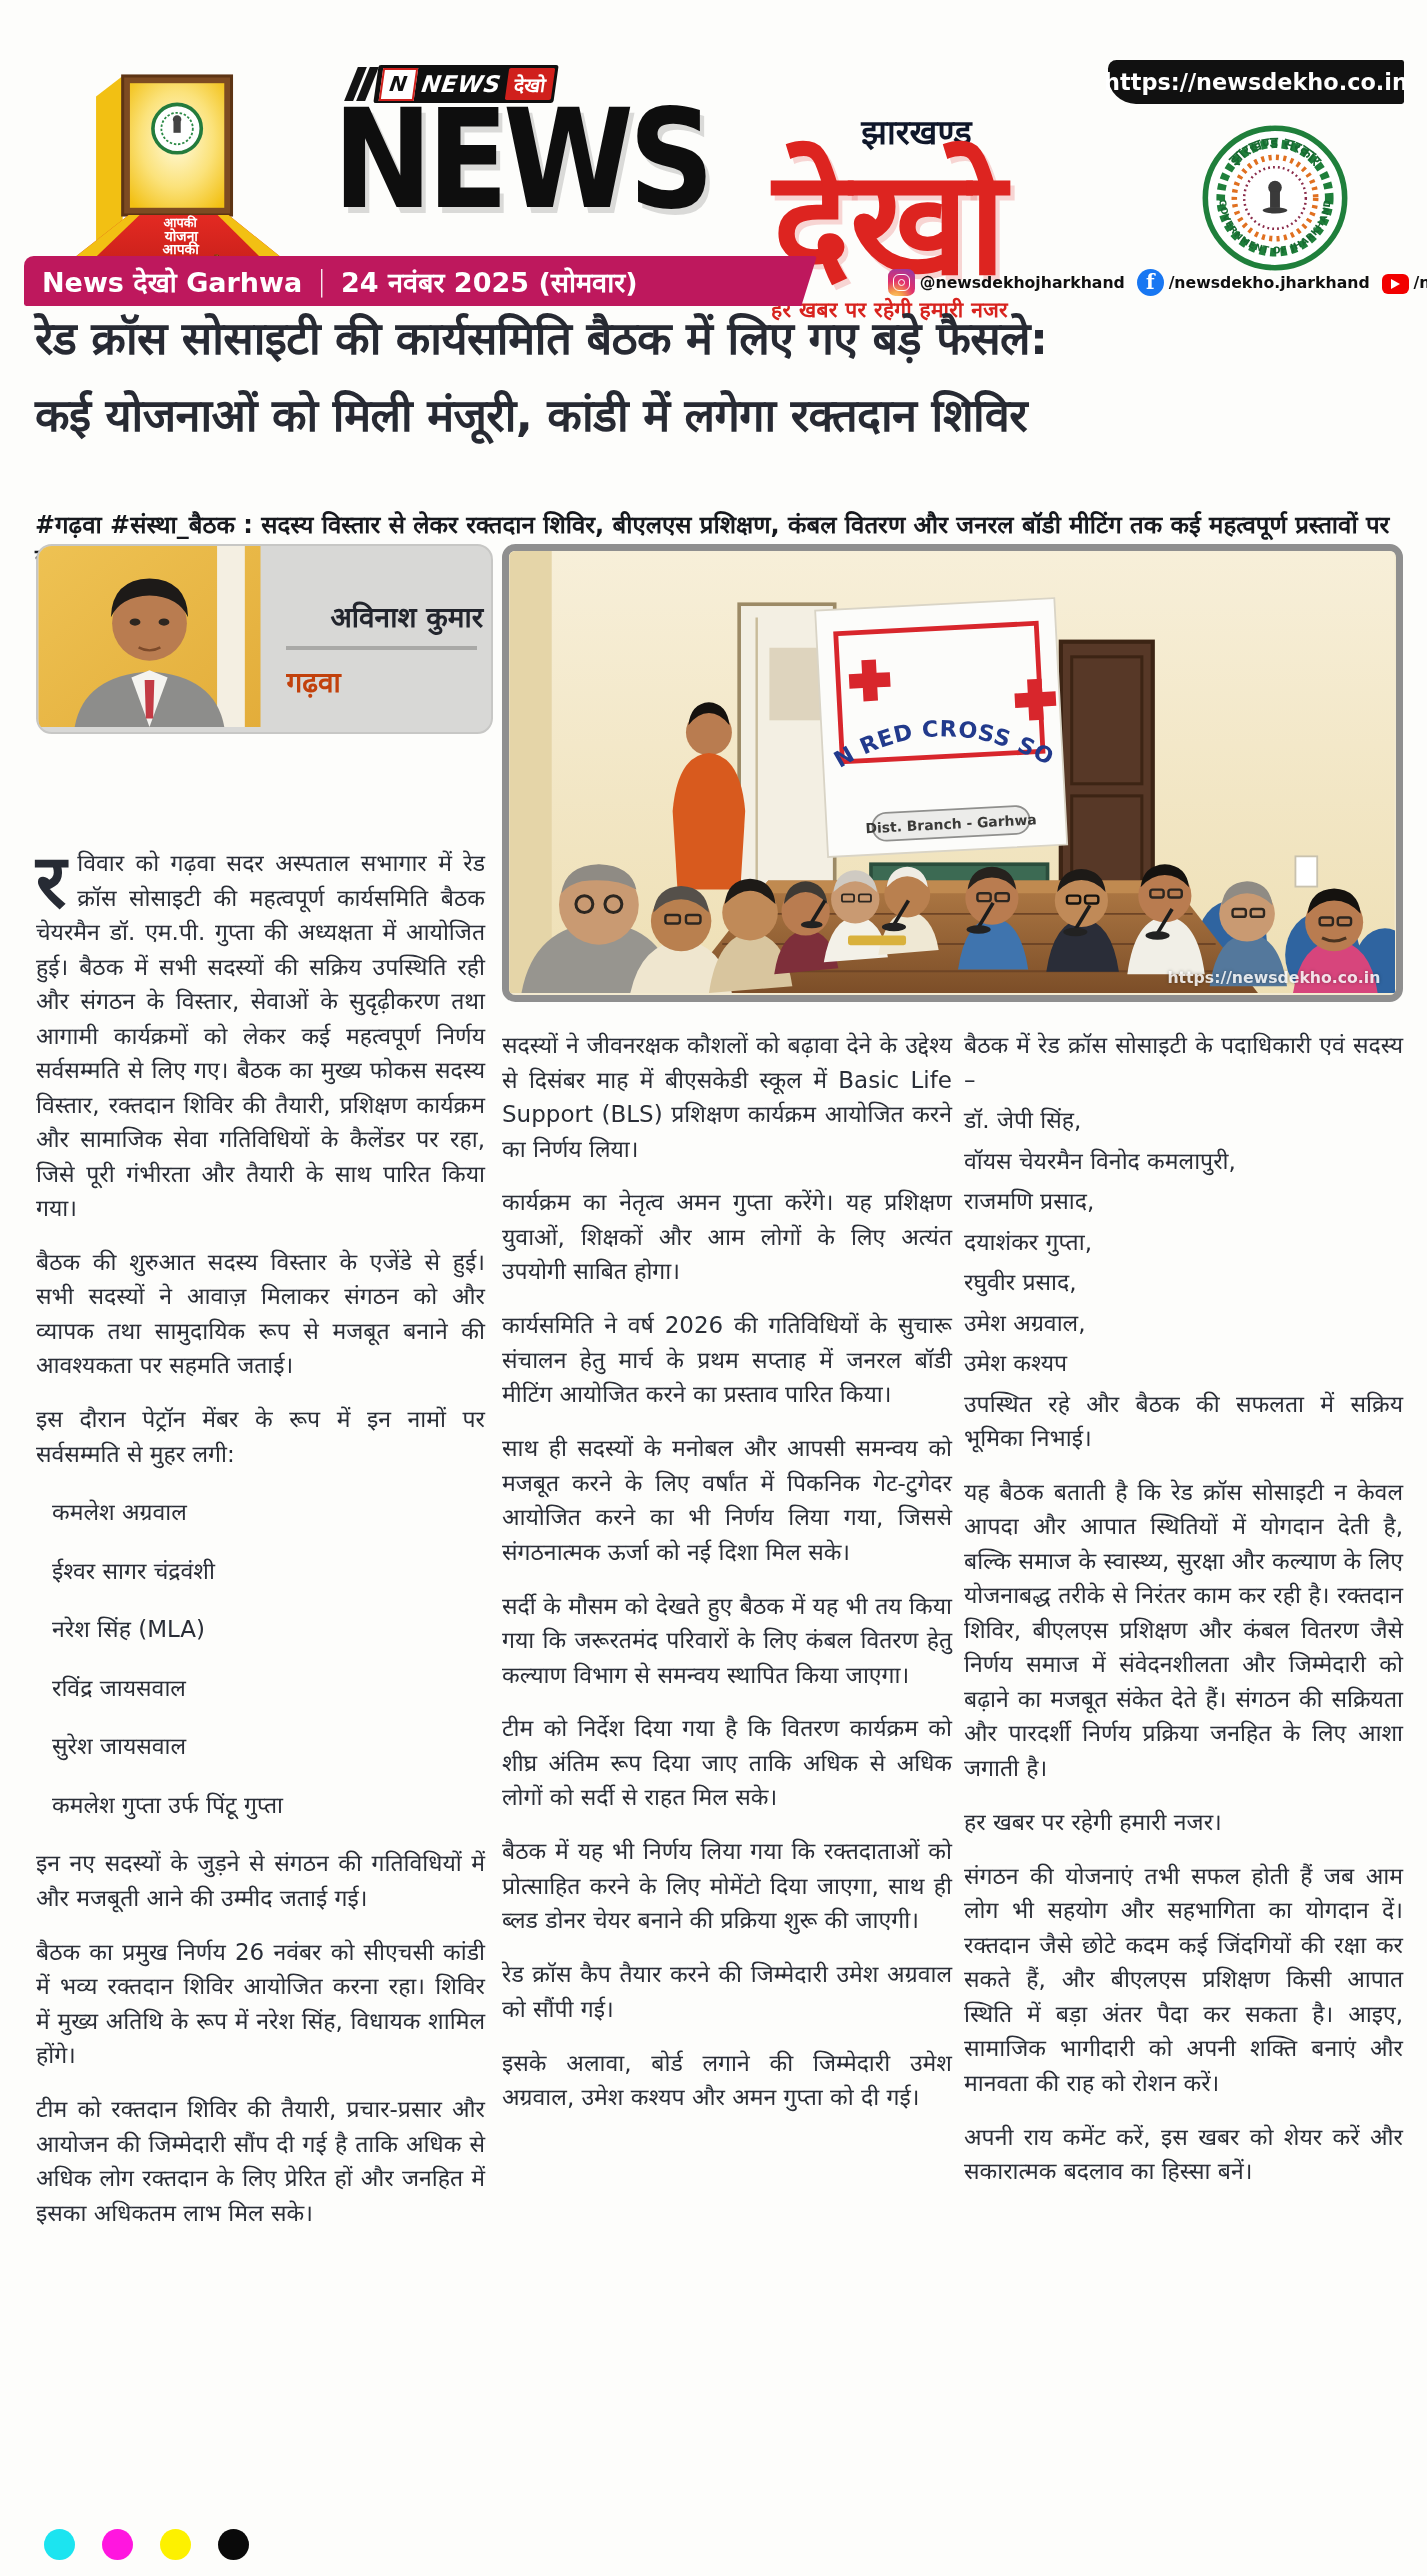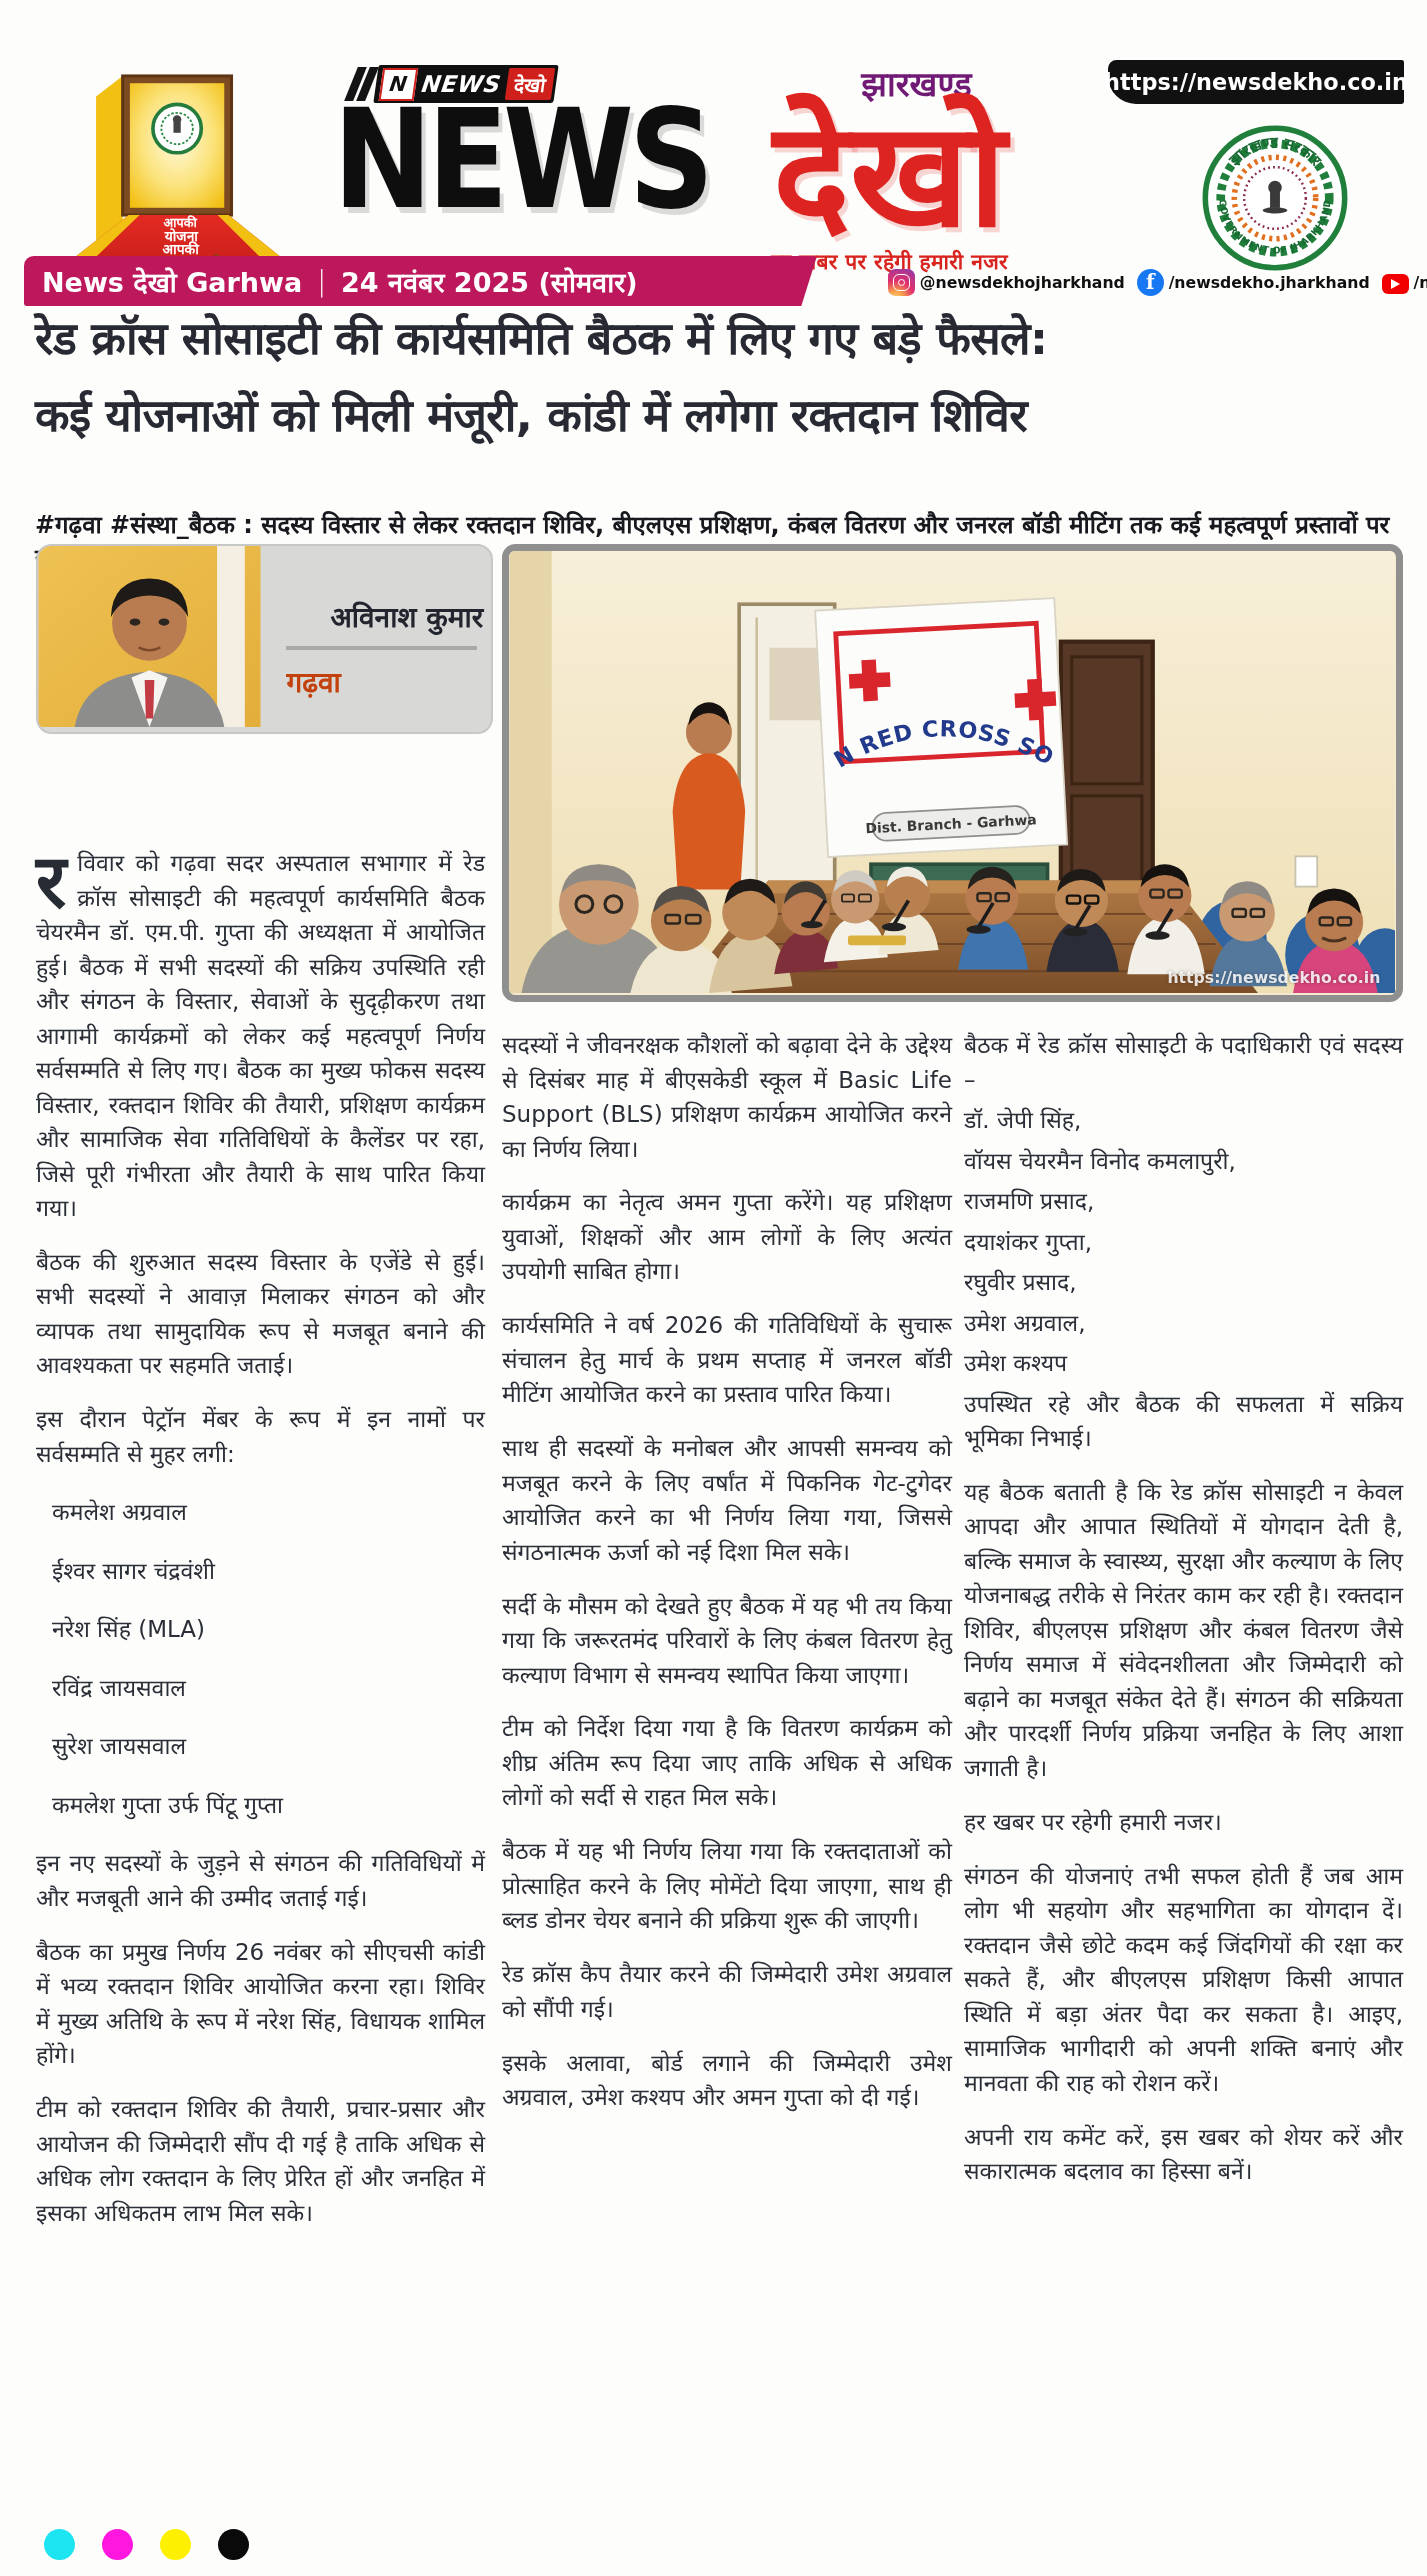--- a/index.html
+++ b/index.html
@@ -30,21 +30,21 @@
     display:flex;align-items:center;justify-content:center;font-size:20.6px;font-weight:900;font-style:italic;
   }
   .badge-news{color:#fff;font-size:23px;font-weight:900;font-style:italic;letter-spacing:0.6px;}
   .badge-dekho{background:#d0201c;color:#fff;font-size:19.4px;font-weight:bold;padding:2.4px 7.3px;border-radius:1.8px;}
   .news-big{
     position:absolute;left:0;top:31px;font-size:138px;line-height:1;font-weight:900;color:#0e0e0e;
     transform:scaleX(.86);transform-origin:left top;letter-spacing:-6px;
     text-shadow:4.8px 6px 0 rgba(40,40,40,.16);
   }
   .dekho-wrap{position:absolute;left:375px;top:0;width:363px;text-align:center;}
-  .state-red{color:#701a75;font-size:34px;font-weight:800;margin-left:54px;}
+  .state-red{color:#0f172a;font-size:34px;font-weight:800;margin-left:54px;margin-top:48px;}
   .dekho-big{
     color:#dd2420;font-size:145px;line-height:.95;font-weight:800;
     text-shadow:4.2px 5.4px 0 rgba(221,36,32,.18);
   }
   .tagline{color:#d8231e;font-size:21px;font-weight:800;margin-top:3.6px;letter-spacing:0.3px;}
   .emblem{position:absolute;right:79px;top:124px;width:148px;height:148px;}
   
   .infobar{
     position:absolute;left:24px;top:256px;width:793px;height:50px;background:#be185d;
     display:flex;align-items:center;color:#fff;padding-left:18px;box-sizing:border-box;

